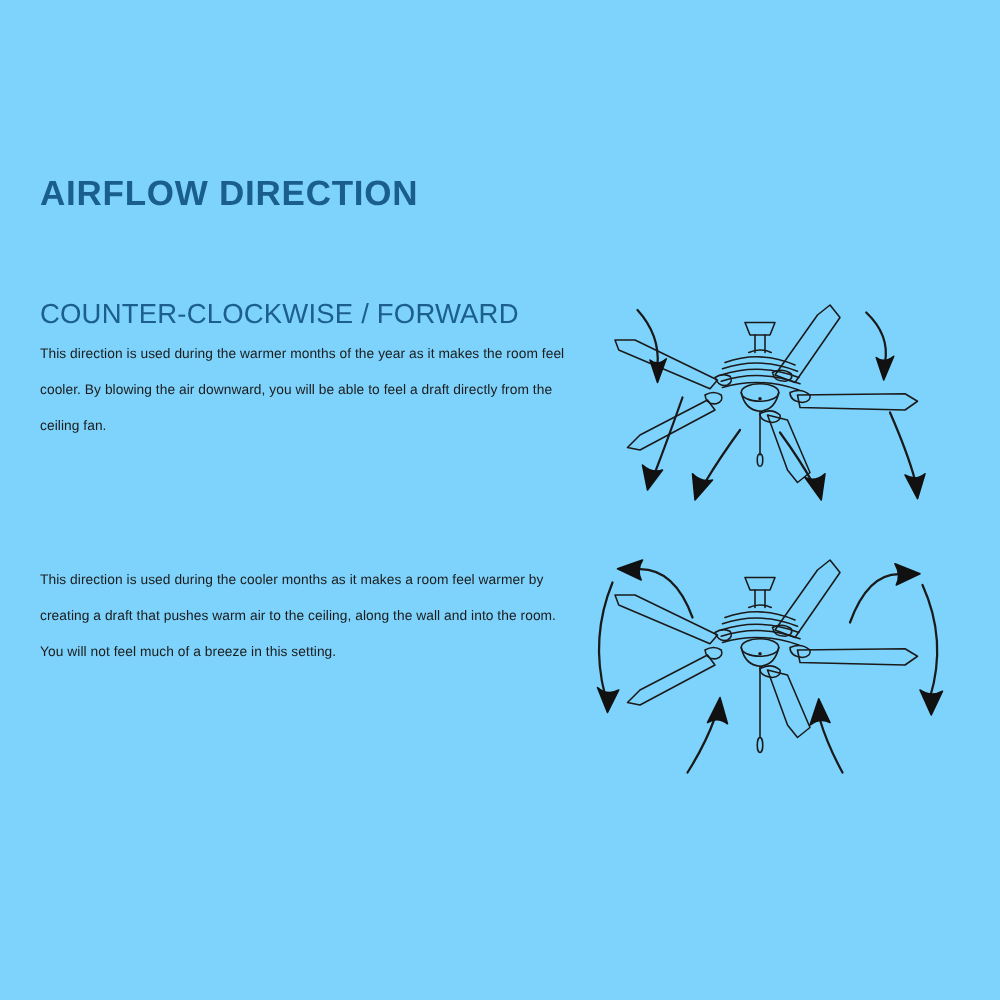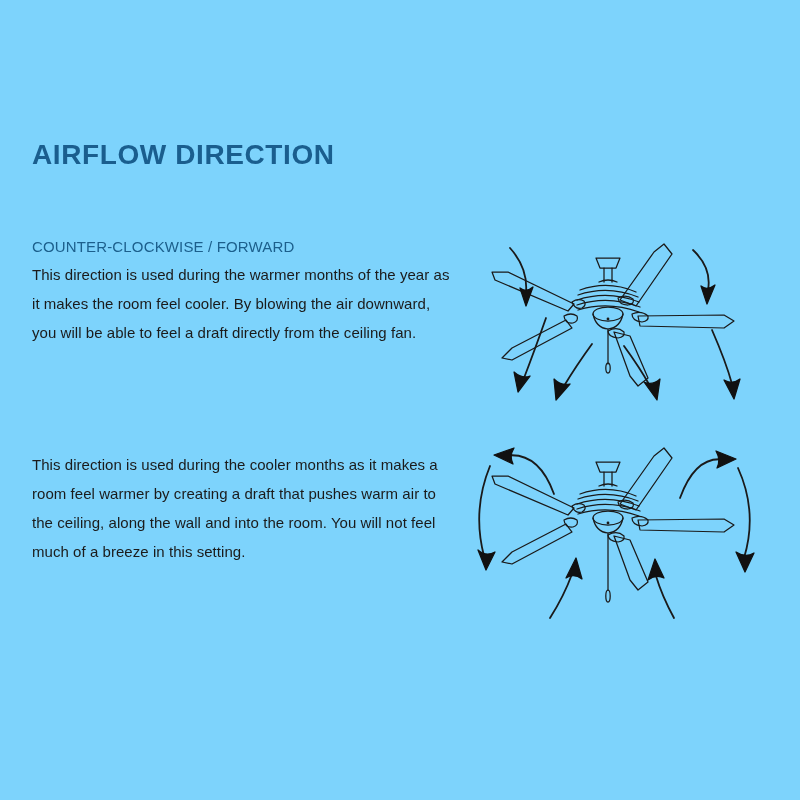--- a/index.html
+++ b/index.html
@@ -36,29 +36,29 @@
   
   .text-col {
     position: absolute;
     left: 32px;
     width: 420px;
   }
   .sec1 { top: 238px; }
   .sec2 { top: 450px; }
 
   .subhead {
-    font-size: 15px;
+    font-size: 22px;
     font-weight: normal;
     color: #1c5f8c;
     letter-spacing: 0.15px;
     margin: 0 0 5px 0;
     white-space: nowrap;
   }
   .body-text {
-    font-size: 15px;
+    font-size: 11px;
     line-height: 29px;
     color: #1b1b1b;
     margin: 0;
     letter-spacing: 0.05px;
   }
   .sec2 .body-text { width: 420px; }
 
   
   .fig {
     position: absolute;

